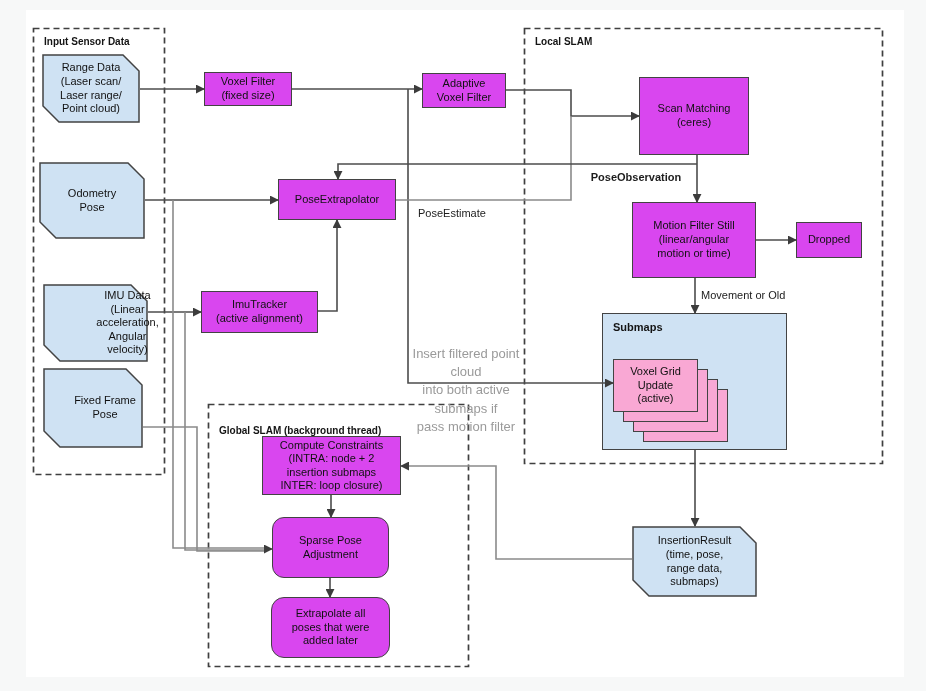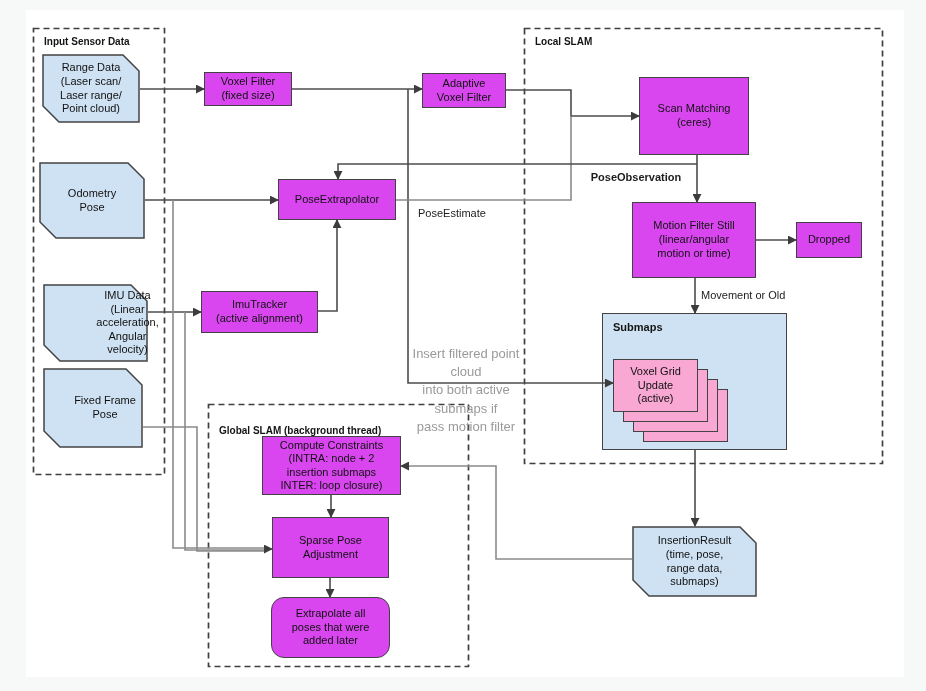--- a/index.html
+++ b/index.html
@@ -160,21 +160,21 @@
   </div>
   <div class="node rect" style="left:796px;top:222px;width:66px;height:36px;">
     <span class="node-label">Dropped</span>
   </div>
   <div class="node rect" style="left:262px;top:436px;width:139px;height:59px;line-height:1.2;">
     <span class="node-label">Compute Constraints
 (INTRA: node + 2
 insertion submaps
 INTER: loop closure)</span>
   </div>
-  <div class="node rect" style="left:272px;top:517px;width:117px;height:61px;">
+  <div class="node rect" style="left:272px;top:517px;width:117px;height:61px;border-radius:12px;">
     <span class="node-label">Sparse Pose
 Adjustment</span>
   </div>
   <div class="node rect" style="left:271px;top:597px;width:119px;height:61px;border-radius:13px;">
     <span class="node-label">Extrapolate all
 poses that were
 added later</span>
   </div>
 
   <div class="card" style="left:643px;top:389px;"></div>

